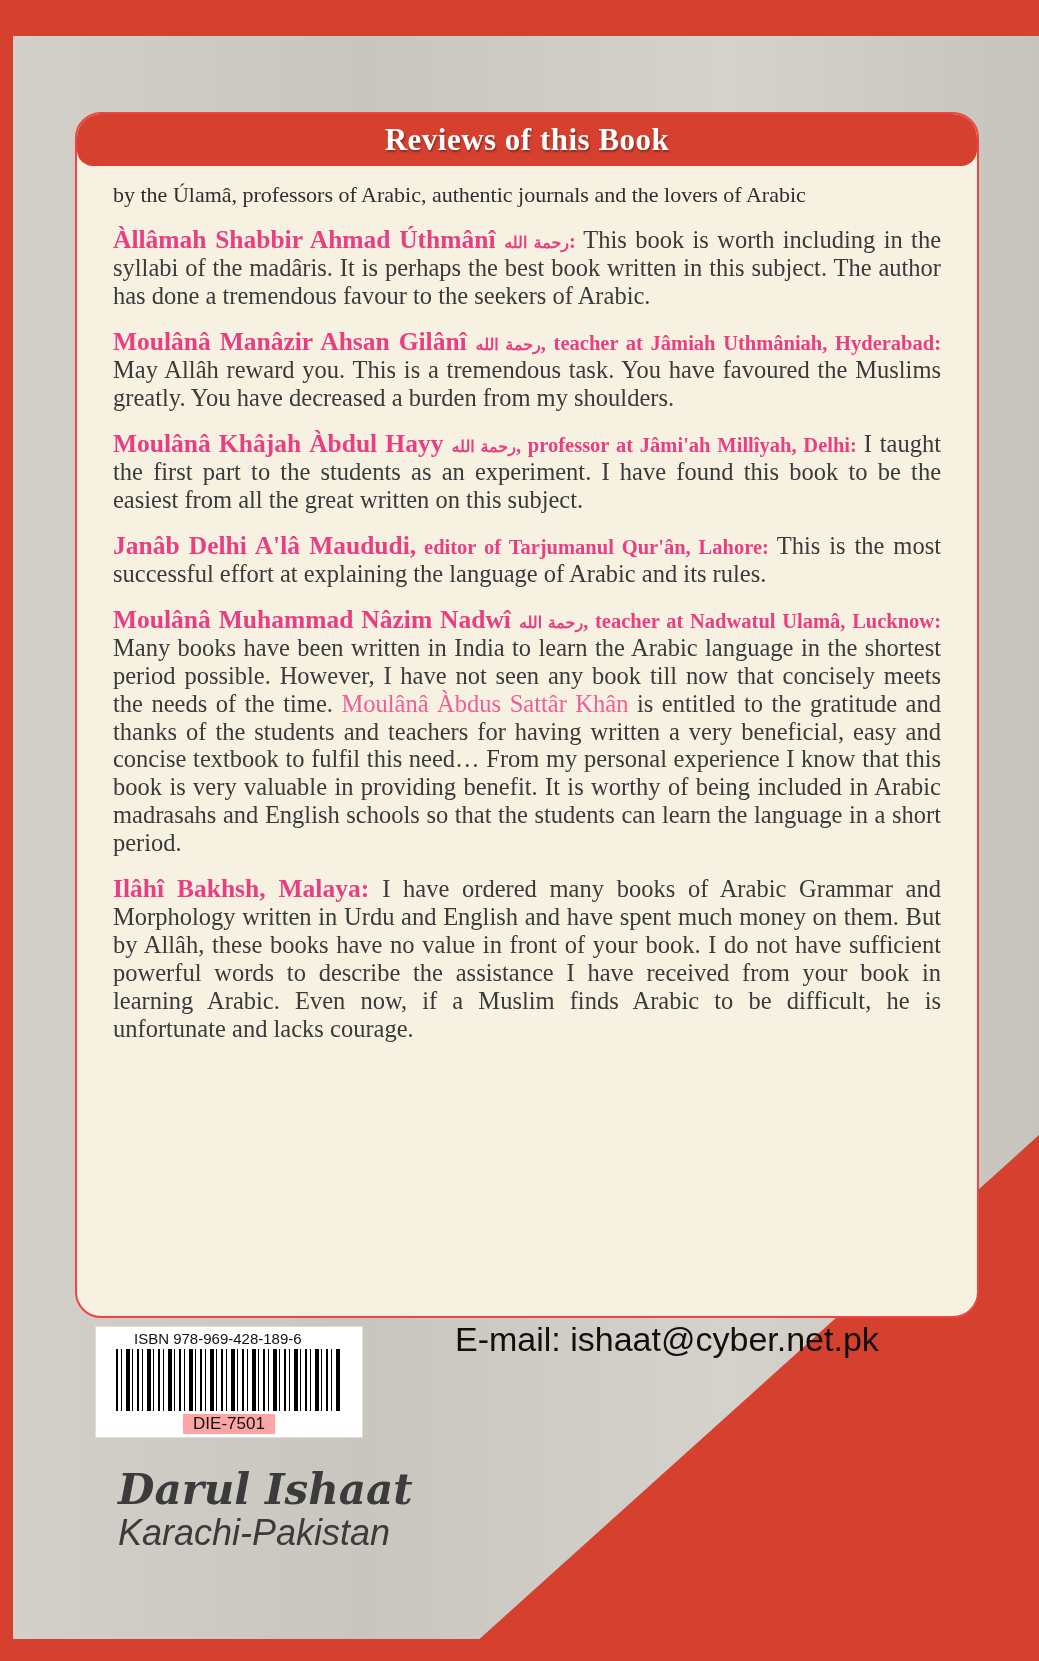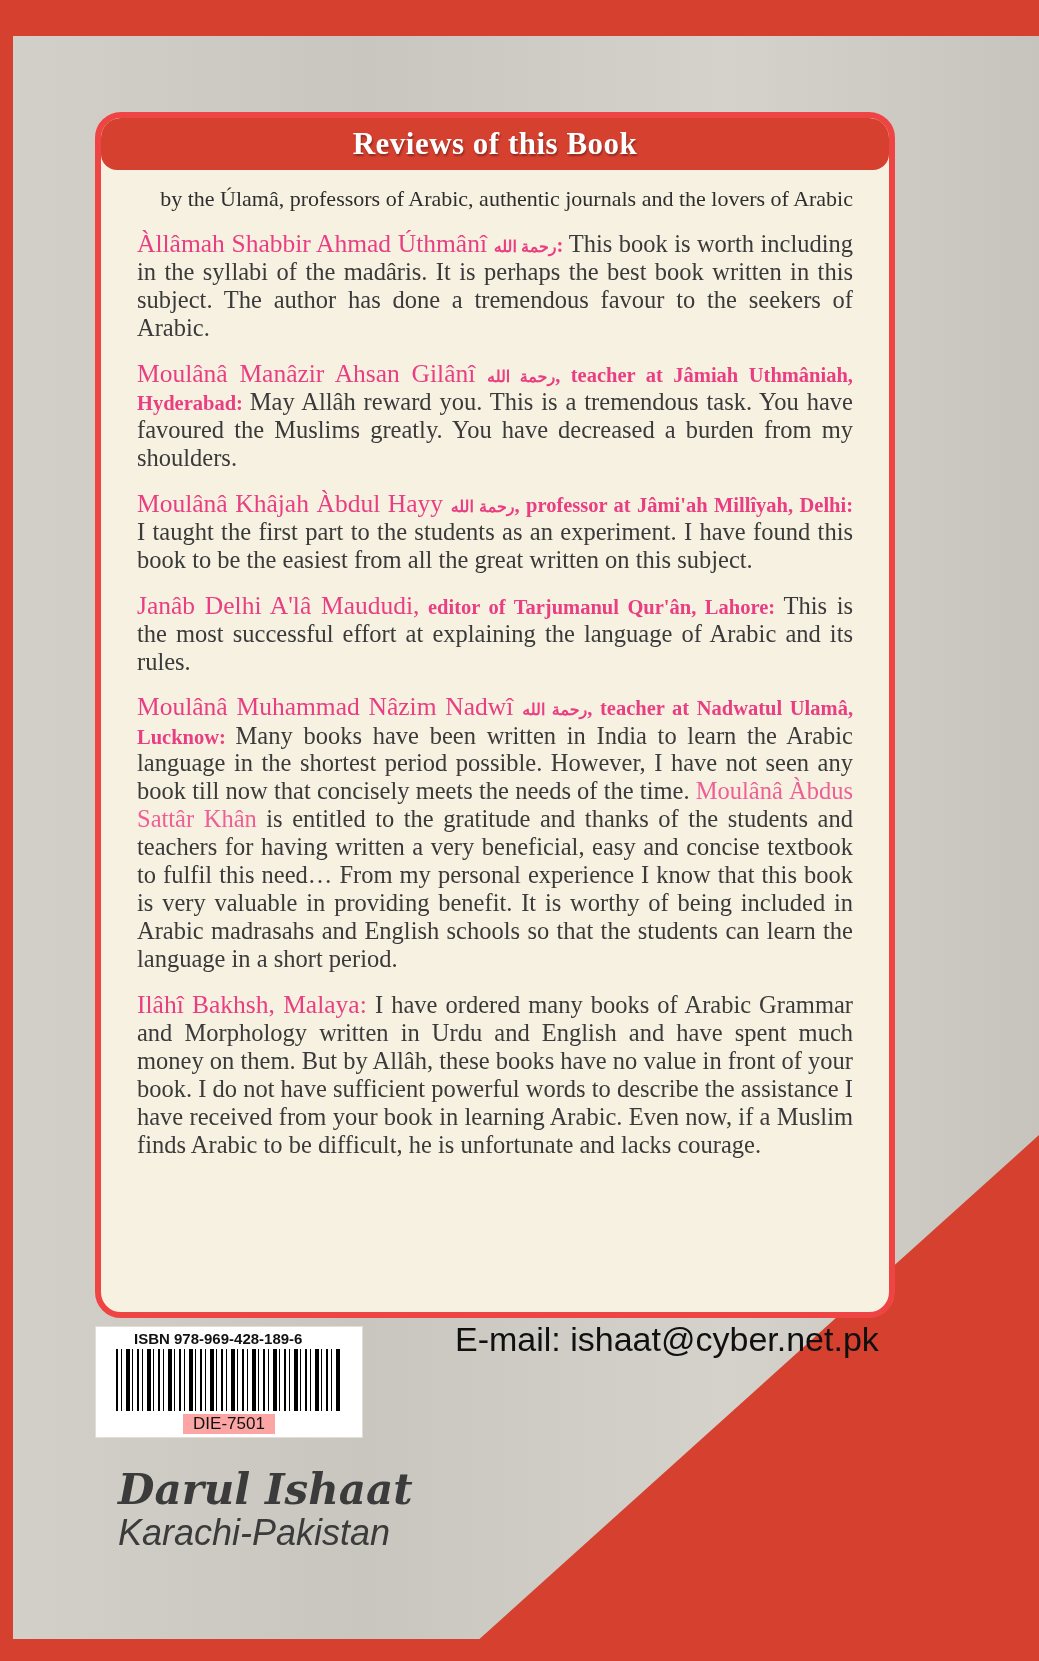--- a/index.html
+++ b/index.html
@@ -19,63 +19,63 @@
   .top-bar{position:absolute;top:0;left:0;width:100%;height:36px;background:var(--red);z-index:1;}
   .left-bar{position:absolute;top:0;left:0;width:13px;height:100%;background:var(--red);z-index:1;}
   .bottom-bar{position:absolute;bottom:0;left:0;width:100%;height:22px;background:var(--red);z-index:1;}
   .red-triangle{
     position:absolute;right:0;bottom:0;width:584px;height:526px;
     background:var(--red);
     clip-path:polygon(100% 0, 100% 100%, 0 100%);
     z-index:1;
   }
   .card{
-    position:absolute;left:95px;top:112px;width:800px;height:1206px;
+    position:absolute;left:75px;top:112px;width:904px;height:1206px;
     background:var(--cream);
-    border:6px solid #ef4444;
+    border:2px solid #ef4444;
     border-radius:26px;
     overflow:hidden;
     z-index:2;
   }
   .banner{
     background:var(--red);
     height:52px;
     display:flex;align-items:center;justify-content:center;
     border-radius:0 0 16px 16px;
   }
   .banner-title{
     color:#ffffff;font-size:31px;font-weight:bold;letter-spacing:.5px;
     text-shadow:1px 2px 2px rgba(0,0,0,.35);
   }
   .card-content{padding:16px 36px 0 36px;}
   .subtitle{
-    text-align:right;font-size:22px;color:#2e2e2e;margin-bottom:4px;
+    text-align:left;font-size:22px;color:#2e2e2e;margin-bottom:4px;
   }
   .review{
     text-align:justify;
     margin-top:17px;
     font-size:24.5px;
     line-height:1.14;
     color:var(--ink);
   }
-  .seg-name{color:var(--pink);font-weight:normal;font-size:25.5px;}
+  .seg-name{color:var(--pink);font-weight:bold;font-size:25.5px;}
   .seg-arabic{color:var(--pink);font-weight:bold;font-size:16px;}
   .seg-role{color:var(--pink);font-weight:bold;font-size:20.5px;}
   .seg-body{color:var(--ink);}
   .seg-highlight{color:#ee5f96;}
   .barcode-box{
     position:absolute;left:95px;top:1326px;width:268px;height:112px;
     background:#ffffff;z-index:2;
     display:flex;flex-direction:column;align-items:center;
     border:1px solid #e2ded4;
   }
   .isbn-text{
     font-family:"Liberation Sans", sans-serif;
     font-size:15px;color:#111;margin-top:3px;
-    align-self:flex-start;padding-left:38px;font-weight:bold;
+    align-self:flex-start;padding-left:38px;
   }
   .bars{
     width:226px;height:62px;margin-top:2px;
     background:repeating-linear-gradient(90deg,
       #000 0 2px,#fff 2px 5px,#000 5px 6px,#fff 6px 10px,
       #000 10px 14px,#fff 14px 16px,#000 16px 17px,#fff 17px 21px);
   }
   .barcode-num{
     font-family:"Liberation Sans", sans-serif;
     font-size:17px;color:#111;background:#fca5a5;padding:0 10px;margin-top:3px;

